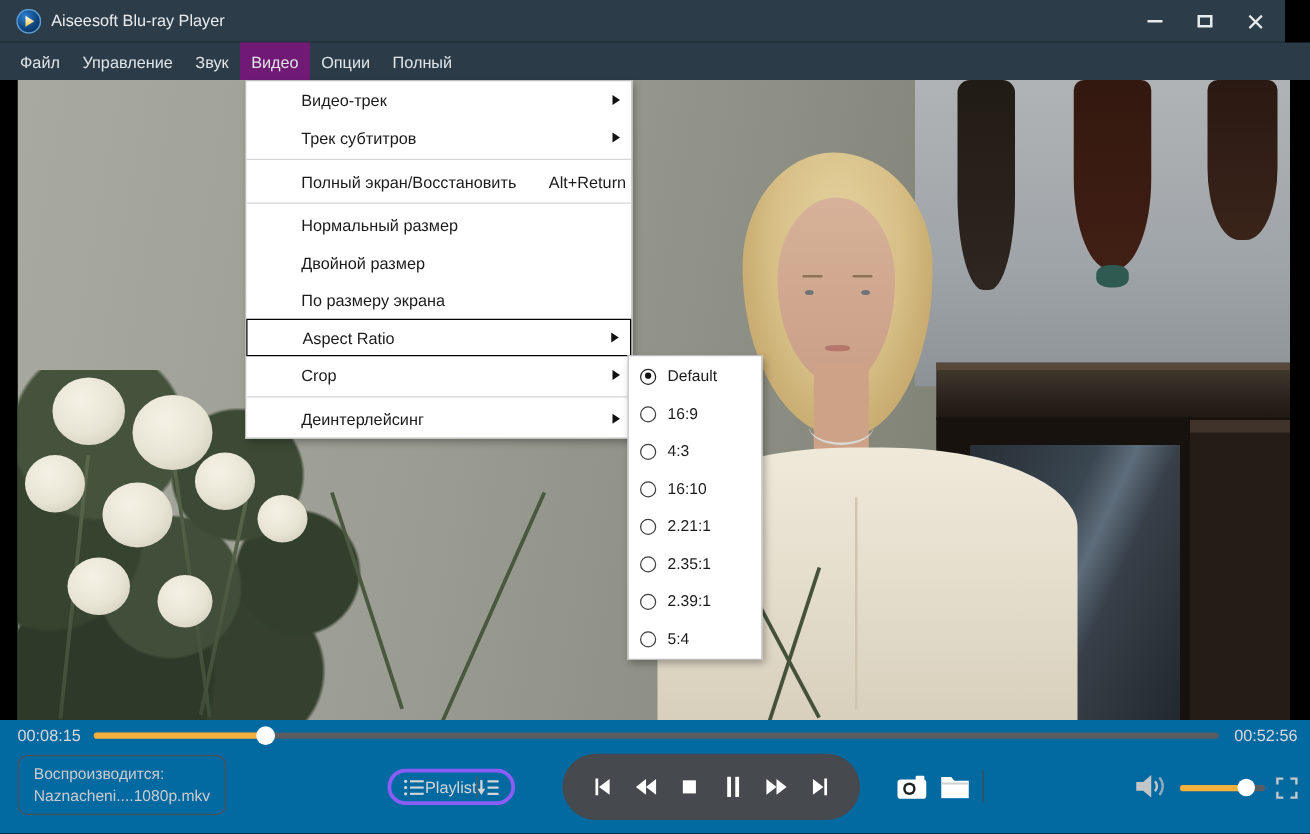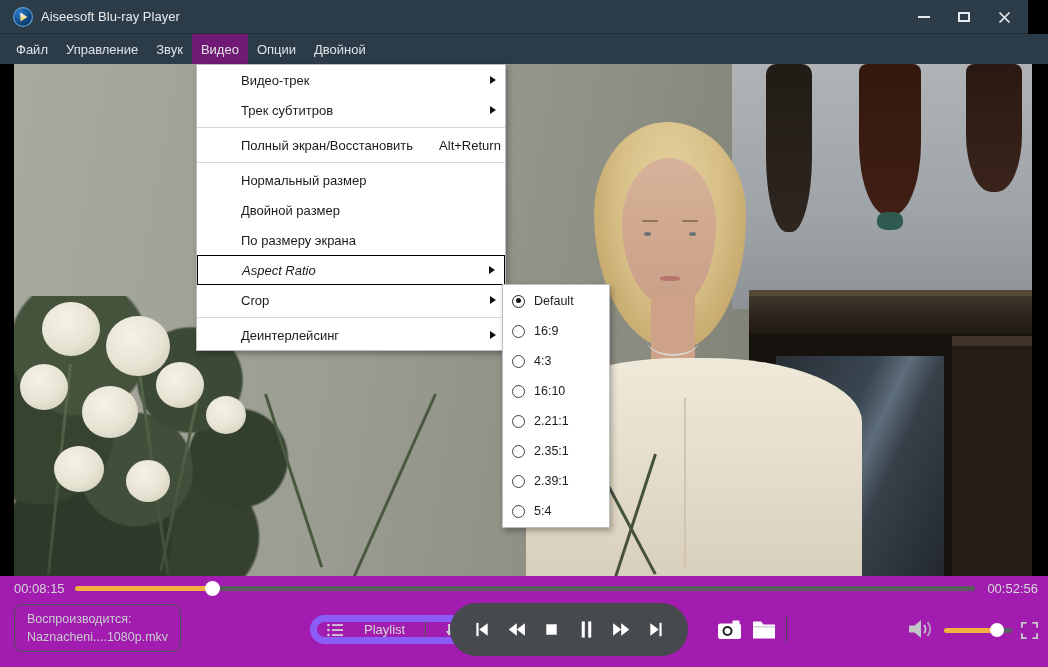--- a/index.html
+++ b/index.html
@@ -73,48 +73,48 @@
       radial-gradient(circle at 64% 86%, #35402e 0 20%, transparent 21%); }
   .stem { width:3px; background:linear-gradient(#5a694d,#3f4c37); transform-origin:top center; }
   .rose { border-radius:50%;
           background:radial-gradient(circle at 40% 33%, #f5f2e5 0%, #e8e4d4 55%, #c8c5b3 100%); }
 
   
   .dropdown { position:absolute; left:196px; top:64px; width:310px; background:#fff;
               border:1px solid #bdbdbd; box-shadow:2px 3px 6px rgba(0,0,0,.3); z-index:30; }
   .dd-item { position:relative; height:30px; display:flex; align-items:center; padding-left:44px;
              font-size:13px; color:#1b1b1b; }
-  .dd-item.highlight { border:1px solid #000;font-style:italic; }
+  .dd-item.highlight { border:1px solid #000; }
   .dd-shortcut { margin-left:26px; color:#1b1b1b; }
   .dd-arrow { position:absolute; right:9px; top:50%; margin-top:-4px; width:0; height:0;
               border-left:6px solid #111; border-top:4px solid transparent; border-bottom:4px solid transparent; }
   .dd-sep { height:1px; background:#d6d6d6; margin:2px 0; }
 
   
   .submenu { position:absolute; left:502px; top:284px; width:108px; background:#fff;
              border:1px solid #bdbdbd; box-shadow:2px 3px 6px rgba(0,0,0,.3); z-index:31; padding:1px 0; }
   .sm-item { height:30px; display:flex; align-items:center; padding-left:9px; gap:9px;
              font-size:12.5px; color:#1b1b1b; }
   .radio { width:13px; height:13px; border:1.5px solid #3f3f3f; border-radius:50%; position:relative; flex:0 0 auto; }
   .radio.checked { border-color:#222; }
   .radio.checked::after { content:""; position:absolute; left:2.5px; top:2.5px; width:5px; height:5px;
                           background:#111; border-radius:50%; }
 
   
-  .bottombar { position:absolute; left:0; top:576px; width:1048px; height:91px; background:#a21caf; }
+  .bottombar { position:absolute; left:0; top:576px; width:1048px; height:91px; background:#0369a1; }
   .time { position:absolute; top:5px; color:#d6d9db; font-size:13px; }
   .time-elapsed { left:14px; }
   .time-total { right:10px; }
   .progress-track { position:absolute; left:75px; top:10px; width:900px; height:5px; background:#595d60; border-radius:3px; }
   .progress-fill { position:absolute; left:0; top:0; height:5px; background:#f2b13e; border-radius:3px; }
   .progress-thumb { position:absolute; top:-5px; width:15px; height:15px; background:#fff; border-radius:50%; }
   .info-box { position:absolute; left:14px; top:28px; width:167px; height:48px; border:1px solid #4b5054;
               border-radius:8px; padding:6px 12px; color:#c9ccce; font-size:12.5px; line-height:1.4; }
-  .playlist-btn { position:absolute; left:310px; top:39px; height:29px; border:7px solid #8b5cf6;
-                  border-radius:15px; display:flex; align-items:center; padding:0 10px; gap:20px; color:#d3d6d8; font-size:13px; }
+  .playlist-btn { position:absolute; left:310px; top:39px; height:29px; border:3px solid #8b5cf6;
+                  border-radius:15px; display:flex; align-items:center; padding:0 10px; gap:0; color:#d3d6d8; font-size:13px; }
   .pl-divider { width:1px; height:17px; background:#55595d; }
   .transport { position:absolute; left:450px; top:27px; width:238px; height:53px; background:#46494d;
                border-radius:27px; display:flex; align-items:center; justify-content:space-around; padding:0 14px; }
   .t-btn { width:24px; height:24px; display:flex; align-items:center; justify-content:center; }
   .icon-btn { position:absolute; display:flex; align-items:center; justify-content:center; }
   .bb-divider { position:absolute; left:786px; top:40px; width:1px; height:26px; background:#46494d; }
   .volume-track { position:absolute; left:944px; top:52px; width:68px; height:5px; background:#5a5e61; border-radius:3px; }
   .volume-fill { position:absolute; left:0; top:0; height:5px; background:#f2b13e; border-radius:3px; }
   .volume-thumb { position:absolute; top:-5px; width:14px; height:14px; background:#fff; border-radius:50%; }
 </style>
@@ -154,21 +154,21 @@
       </div>
     </div>
   </div>
 
   <div class="menubar">
     <div class="menu-item">Файл</div>
     <div class="menu-item">Управление</div>
     <div class="menu-item">Звук</div>
     <div class="menu-item active">Видео</div>
     <div class="menu-item">Опции</div>
-    <div class="menu-item">Двойной</div>
+    <div class="menu-item">Полный</div>
   </div>
 
   <div class="video-area">
     <div class="wall"></div>
     <div class="window-light"></div>
     <div class="artifact-a"></div>
     <div class="artifact-b"></div>
     <div class="artifact-c"></div>
     <div class="cornice"></div>
     <div class="cabinet"></div>

